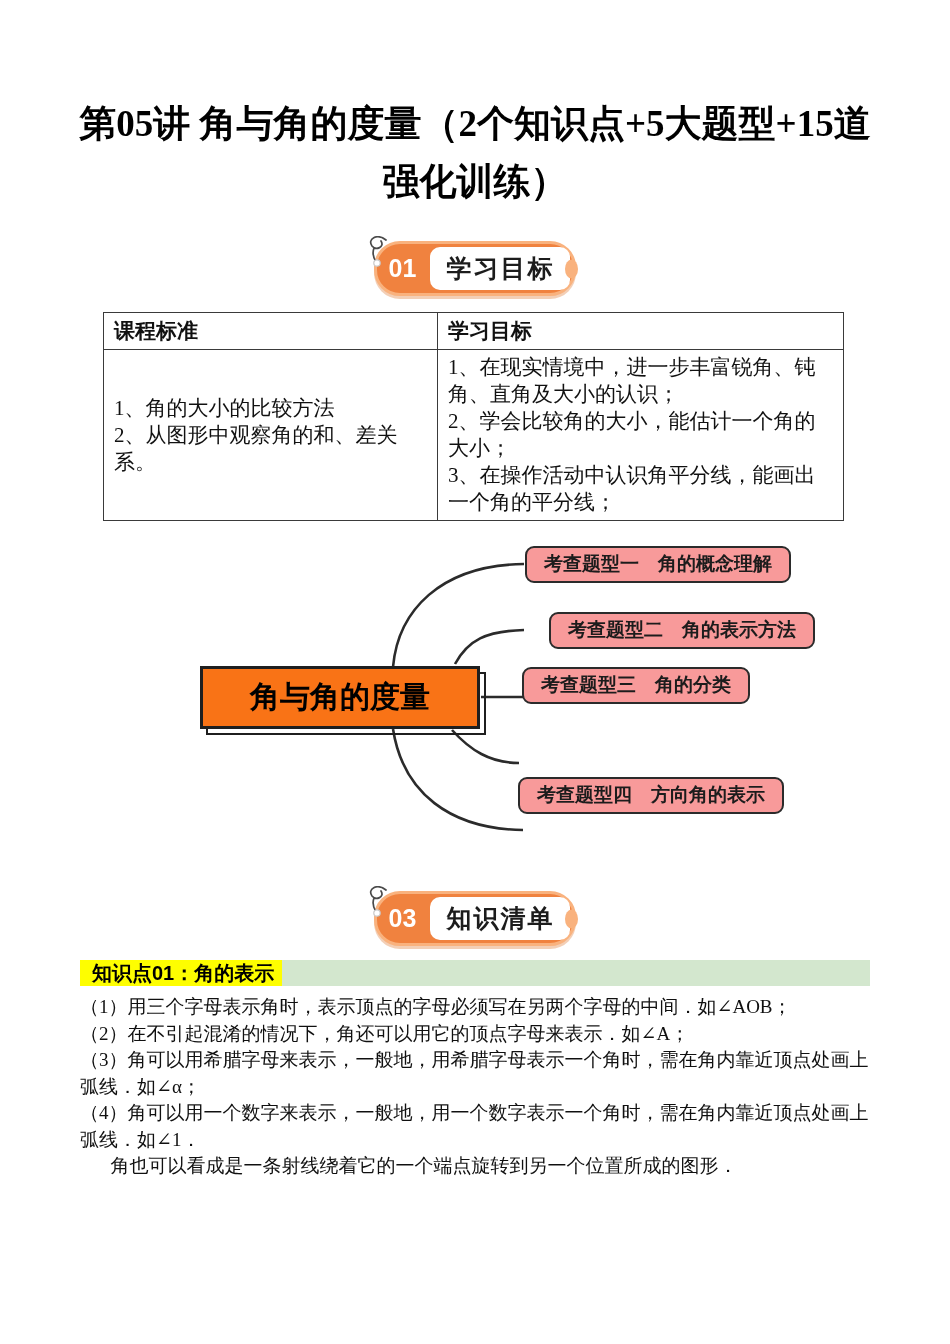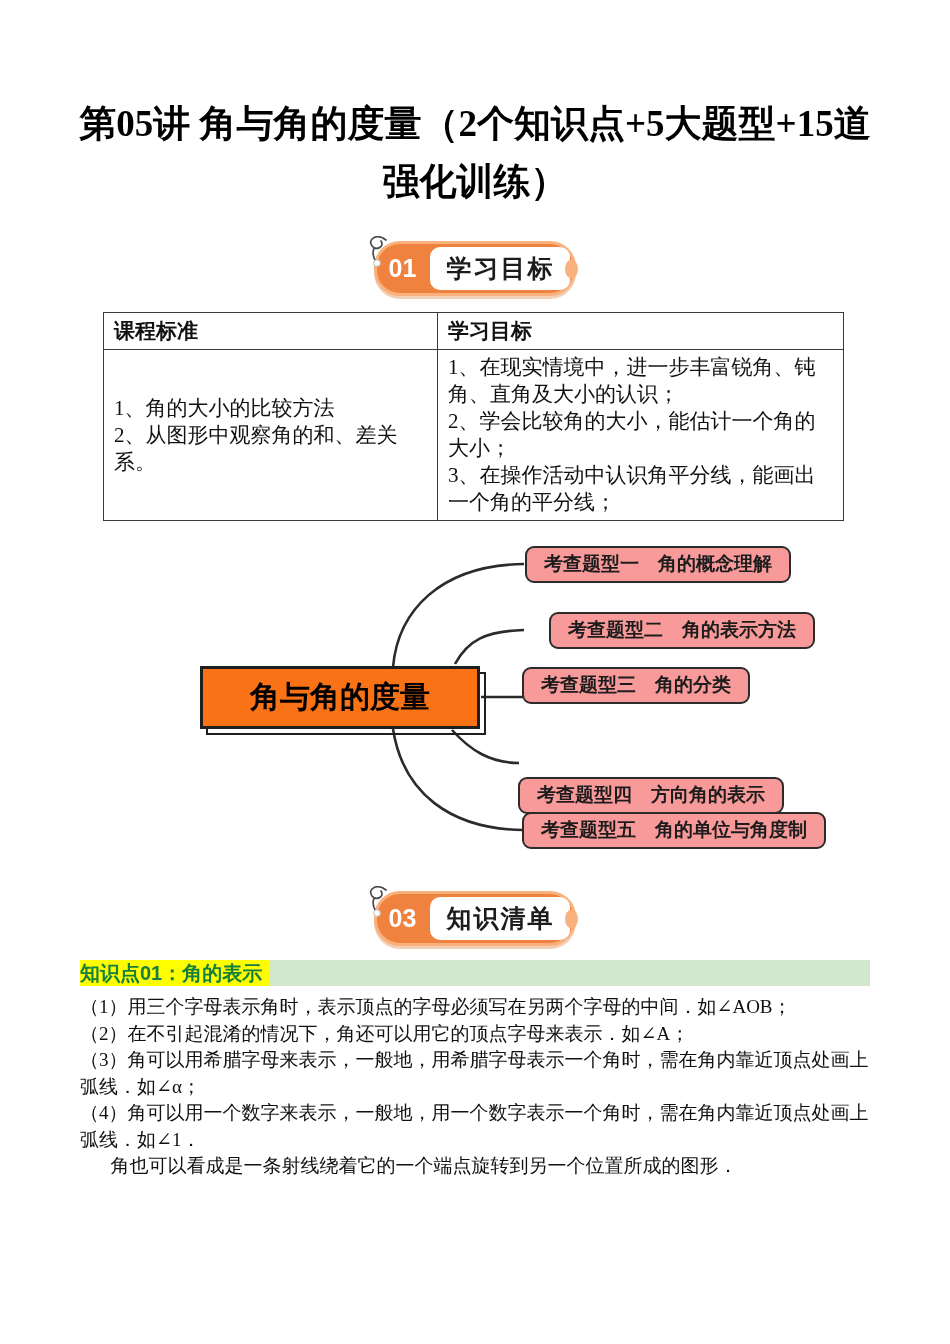--- a/index.html
+++ b/index.html
@@ -57,22 +57,22 @@
         font-weight:bold;font-size:19px;color:#1c1c1c;}
   .b1{left:525px;top:19px;}
   .b2{left:549px;top:85px;}
   .b3{left:522px;top:140px;}
   .b4{left:518px;top:218px;margin-top:32px;}
   .b5{left:522px;top:285px;}
 
   
   .kp-banner{margin:14px 80px 0;height:26px;background:#D3E7CE;}
   .kp-heading{display:inline-block;height:26px;line-height:26px;background:#FEFE00;
-        color:#15803d;font-family:"Liberation Sans","DejaVu Sans",sans-serif;
-        font-weight:bold;font-size:20px;padding:0 8px 0 0;}
+        color:#000000;font-family:"Liberation Sans","DejaVu Sans",sans-serif;
+        font-weight:bold;font-size:20px;padding:0 8px 0 12px;}
   .kp-text{margin:8px 80px 0;font-size:19px;line-height:26.5px;color:#101010;}
   .kp-text p{margin:0;}
   .kp-text p.indent{text-indent:1.6em;}
 </style>
 </head>
 <body>
 
 <div class="page">
 
   <h1 class="doc-title">第05讲 角与角的度量（2个知识点+5大题型+15道强化训练）</h1>
@@ -117,21 +117,20 @@
       <path d="M481 170 L523 170" stroke="#2b2b2b" stroke-width="2.6" fill="none"></path>
       <path d="M452 203 C470 223 490 236 519 236" stroke="#2b2b2b" stroke-width="2.6" fill="none"></path>
       <path d="M393 202 C403 266 450 302 523 303" stroke="#2b2b2b" stroke-width="2.6" fill="none"></path>
     </svg>
     <div class="mm-center-shadow"></div>
     <div class="mm-center">角与角的度量</div>
     <div class="mm-branch b1">考查题型一　角的概念理解</div>
     <div class="mm-branch b2">考查题型二　角的表示方法</div>
     <div class="mm-branch b3">考查题型三　角的分类</div>
     <div class="mm-branch b4">考查题型四　方向角的表示</div>
-    <div class="mm-branch b5">考查题型五　角的单位与角度制</div>
   </div>
 
   <div class="badge-wrap bw3">
     <div class="pill">
       <svg class="clip" width="32" height="36" viewBox="0 0 32 36">
         <path d="M22 4 C13 -3 3 3 8 10 C12 15 21 11 17 5 M10 12 C8 17 9 21 12 26" stroke="#4a4a4a" stroke-width="1.7" fill="none" stroke-linecap="round"></path>
         <circle cx="13" cy="27" r="3.2" fill="#ffffff" stroke="#c9c9c9" stroke-width="1.2"></circle>
       </svg>
       <span class="num">03</span>
       <span class="label">知识清单</span>

